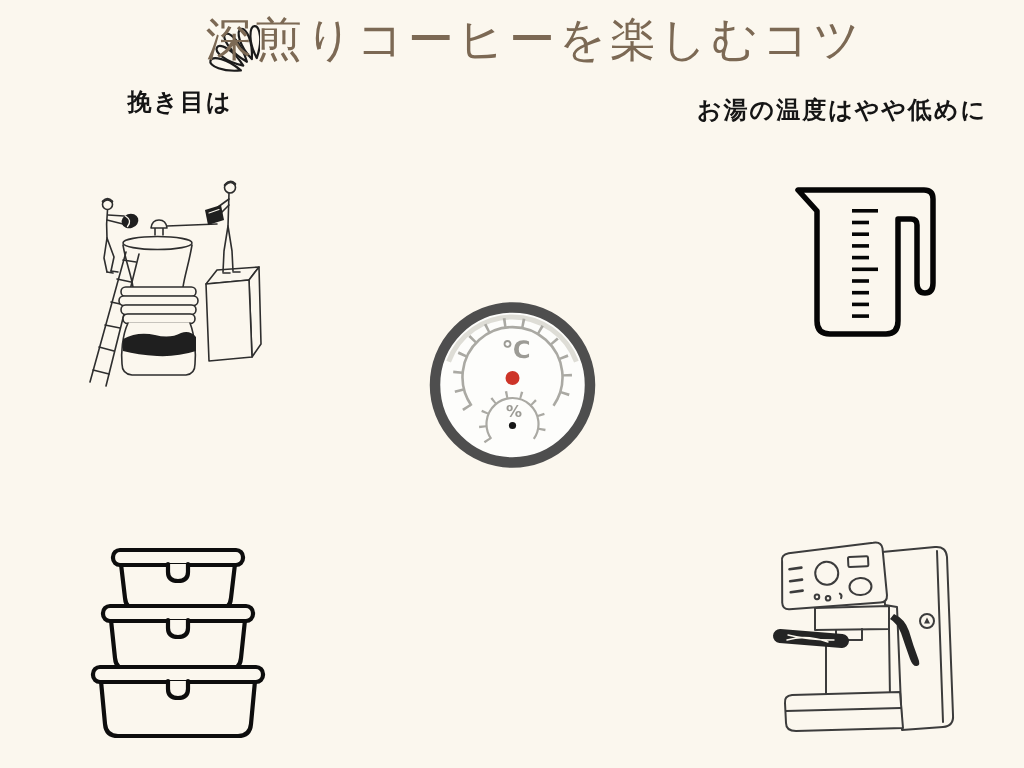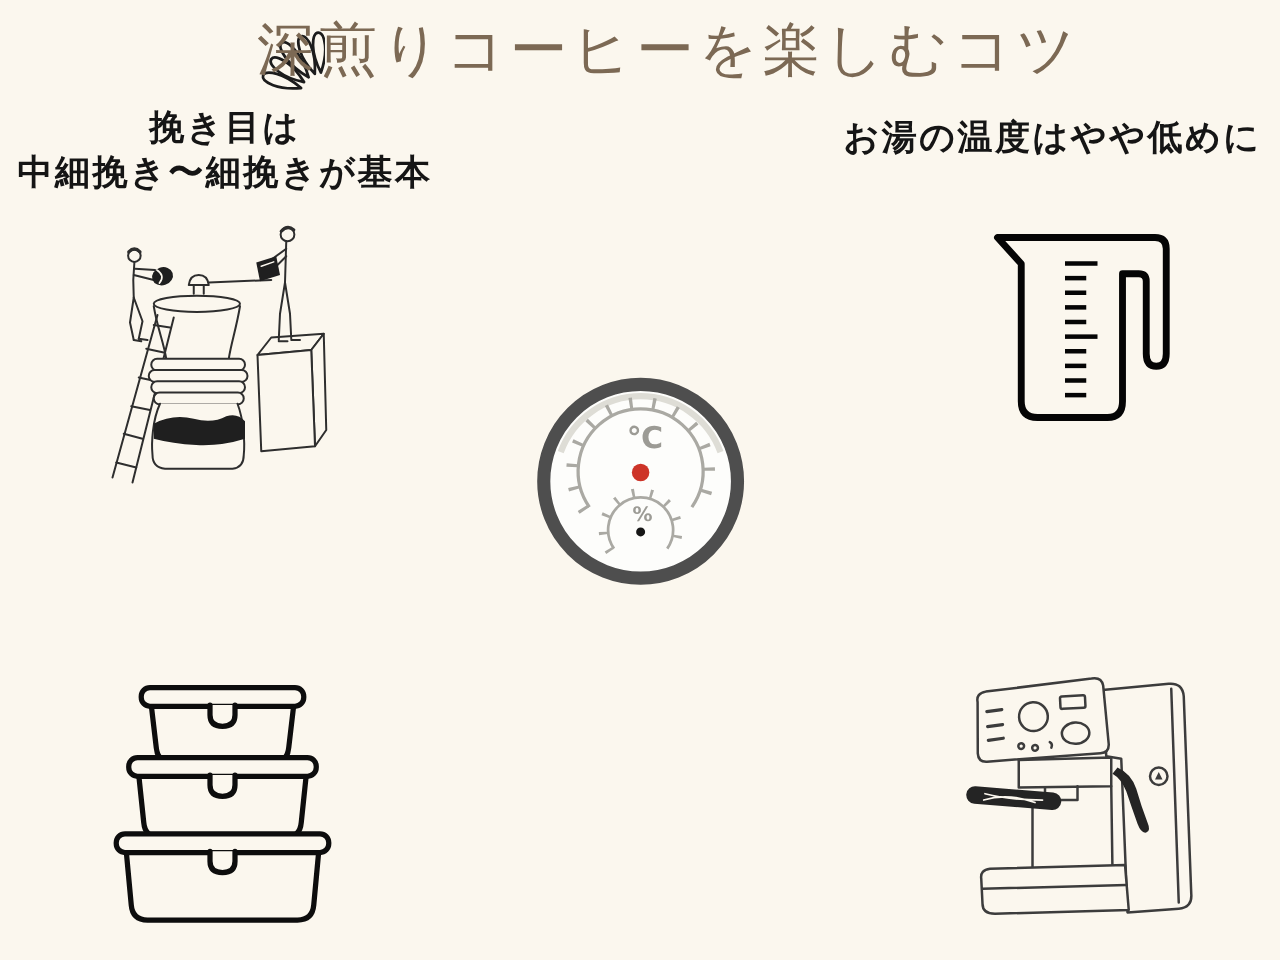--- a/index.html
+++ b/index.html
@@ -9,21 +9,21 @@
     font-family:"Liberation Sans","DejaVu Sans",sans-serif;
   }
   .title{
     position:absolute;top:12px;left:0;width:100%;
     text-align:center;text-indent:46px;
     font-size:46px;font-weight:400;letter-spacing:4px;line-height:1.2;
     color:#7c6954;white-space:nowrap;
   }
   .label{
     position:absolute;text-align:center;
-    font-size:28px;font-weight:800;letter-spacing:2px;line-height:36px;
+    font-size:24px;font-weight:800;letter-spacing:2px;line-height:36px;
     color:#151515;white-space:nowrap;
   }
   .lbl-grind{left:0;top:84px;width:360px;}
   .lbl-ratio{left:660px;top:92px;width:364px;}
   .lbl-temp{left:350px;top:243px;width:360px;}
   .lbl-storage{left:18px;top:472px;width:360px;}
   .lbl-extract{left:573px;top:472px;width:446px;}
   .illus{position:absolute;}
   svg{display:block;}
   .gauge-symbol{
@@ -53,21 +53,20 @@
       <g transform="translate(92,76) rotate(266)">
           <path d="M 18,0 Q 30,-5.2 40,-4.8 Q 50,-4.2 50,0 Q 50,4.2 40,4.8 Q 30,5.2 18,0 Z"></path>
         </g>
     </g>
   </svg>
 
   <div class="title">深煎りコーヒーを楽しむコツ</div>
 
   <div class="label lbl-grind">
     <div>挽き目は</div>
-    <div>中細挽き〜細挽きが基本</div>
   </div>
   <div class="label lbl-ratio">お湯の温度はやや低めに</div>
 
   <svg class="illus" style="left:60px;top:158px" width="244" height="232" viewBox="0 0 244 232">
     <g fill="none" stroke="#2e2e2e" stroke-width="1.6" stroke-linecap="round" stroke-linejoin="round">
 
       <path d="M 30,224 L 66,94 M 46,228 L 79,96"></path>
       <path d="M 33,212 L 49,216 M 39,189 L 54,193 M 45,167 L 60,170 M 51,144 L 65,147 M 57,121 L 71,124 M 63,102 L 76,104"></path>
 
       <circle cx="47.5" cy="46.5" r="5" fill="#fbf7ee"></circle>

